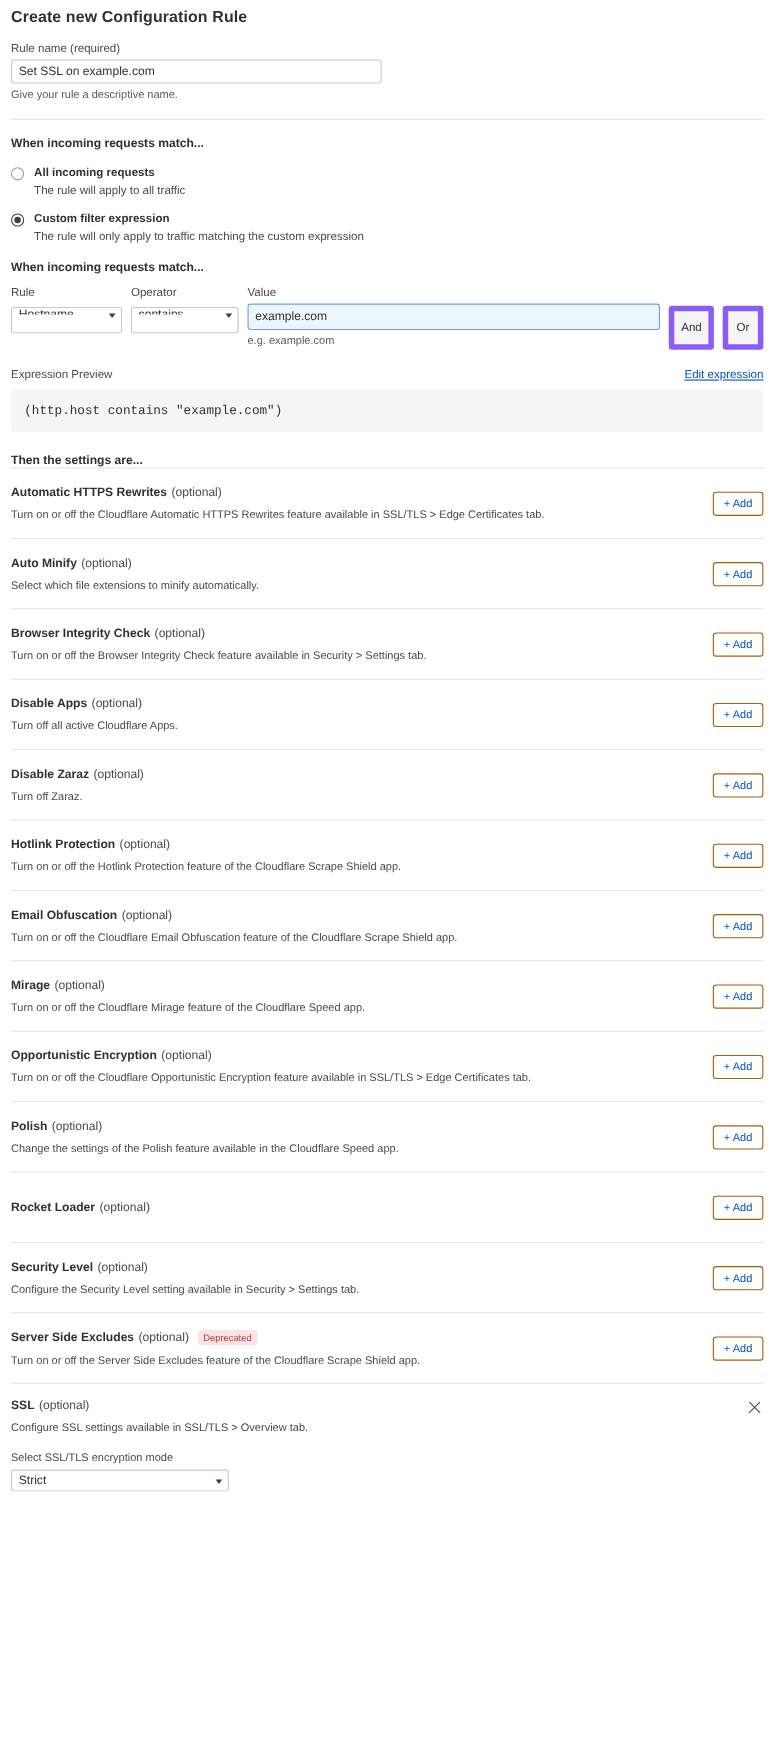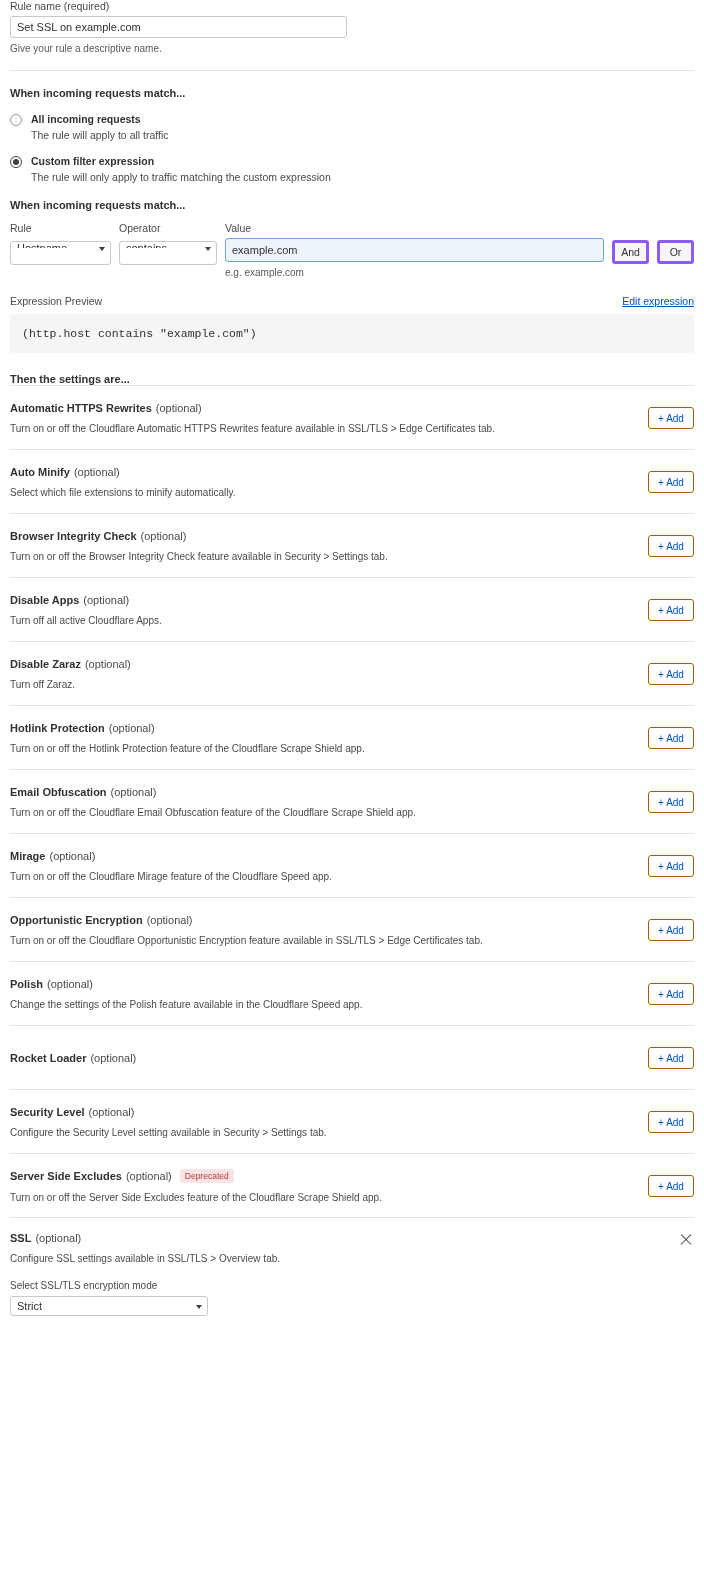--- a/index.html
+++ b/index.html
@@ -139,23 +139,23 @@
     border: 1px solid #6aa3e0;
     background: #eef4fc;
     border-radius: 3px;
     font-size: 11px;
     color: #313131;
     padding: 0 6px;
     font-family: "Liberation Sans", sans-serif;
     outline: none;
   }
   .btn-small {
-    height: 24px;
+    height: 40px;
     min-width: 37px;
-    border: 3px solid #8b5cf6;
+    border: 5px solid #8b5cf6;
     border-radius: 3px;
     background: #f5f5f5;
     font-size: 10.5px;
     color: #313131;
     cursor: pointer;
     font-family: "Liberation Sans", sans-serif;
   }
   .expr-preview-head {
     display: flex;
     justify-content: space-between;
@@ -279,20 +279,21 @@
     color: #313131;
     padding: 0 18px 0 6px;
     font-family: "Liberation Sans", sans-serif;
   }
 </style>
 </head>
 <body>
 
 <div class="page">
 
+  <div class="page-title">Create new Configuration Rule</div>
 
   <div>
     <div class="field-label">Rule name (required)</div>
     <input class="text-input" type="text" value="Set SSL on example.com" style="">
     <div class="help-text">Give your rule a descriptive name.</div>
   </div>
 
   <hr class="sep">
 
   <div class="subsection-h">When incoming requests match...</div>

